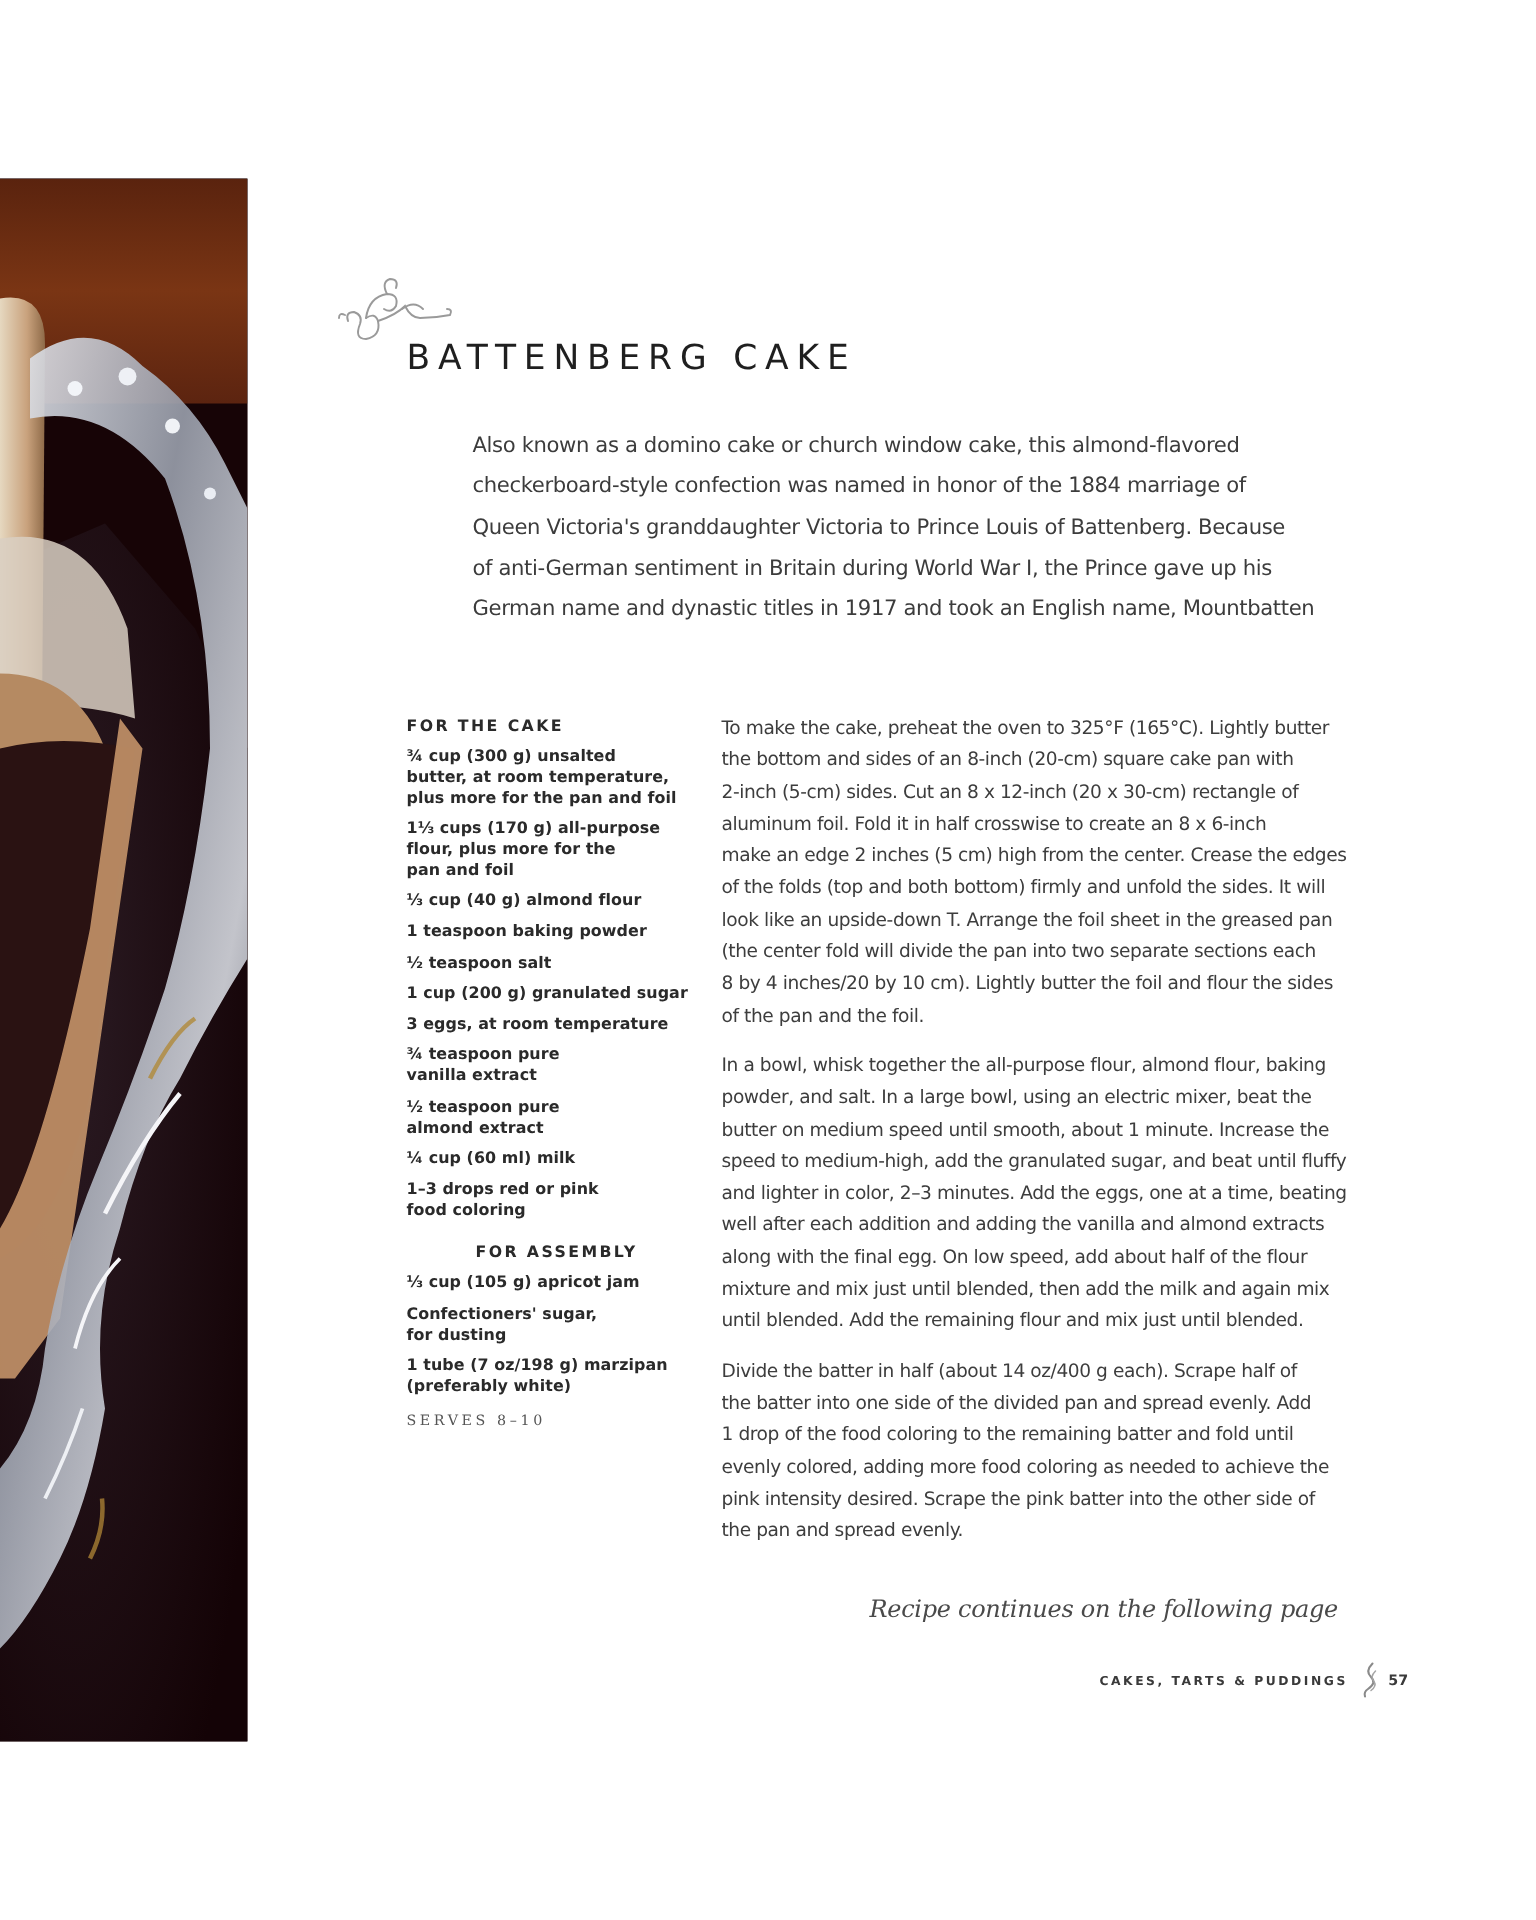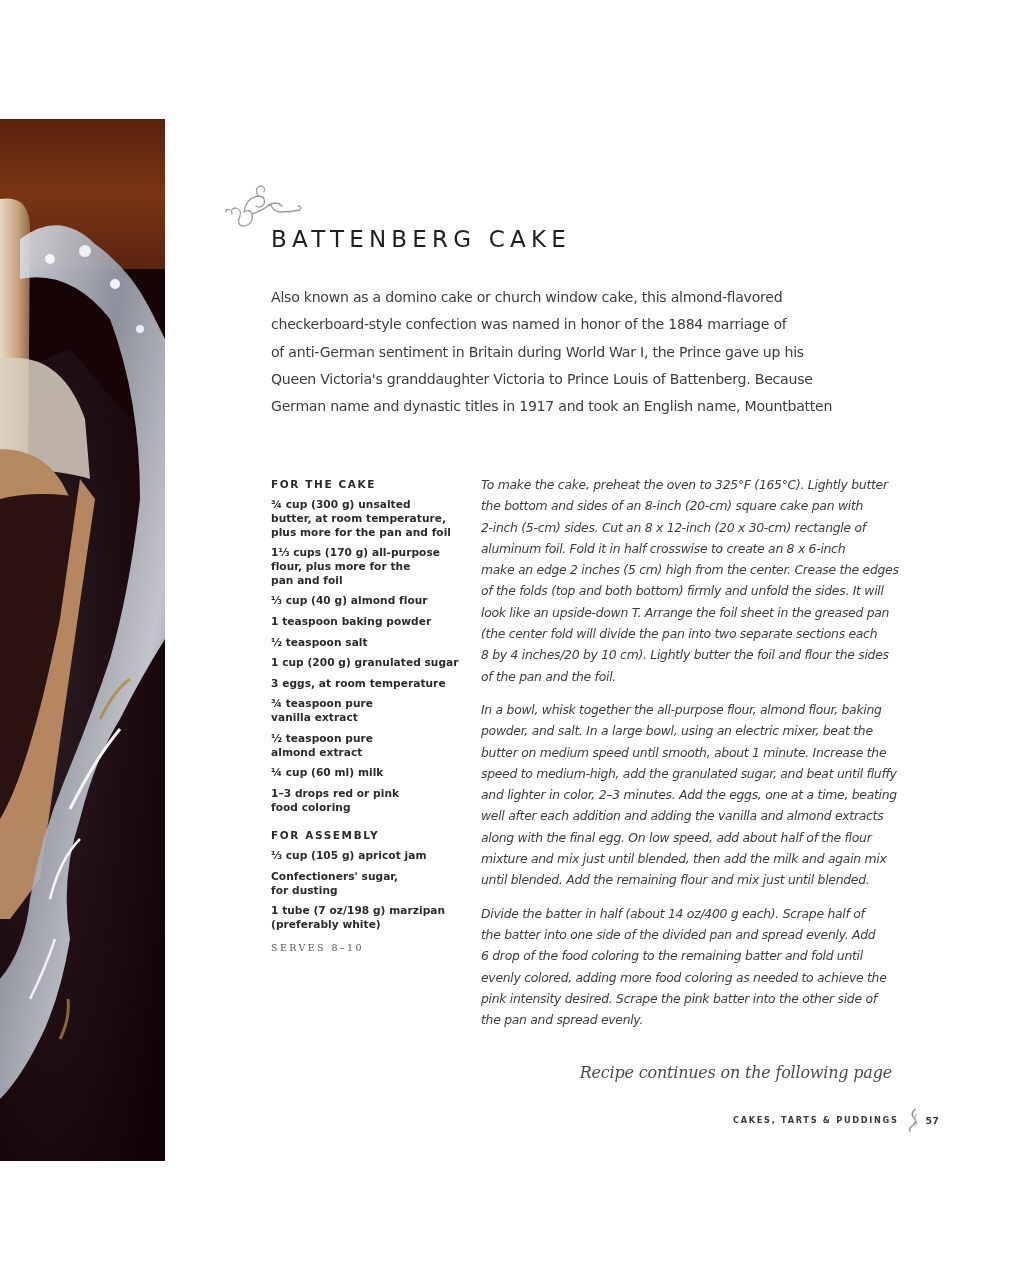--- a/index.html
+++ b/index.html
@@ -52,40 +52,40 @@
       position: absolute;
       left: 271px;
       top: 284px;
       width: 575px;
       font-family: "DejaVu Sans", sans-serif;
       font-size: 14.1px;
       line-height: 27.3px;
       color: #3c3c3c;
       letter-spacing: -0.25px;
     }
-    .intro span { display: block; white-space: nowrap; }
+    .intro span { display: block; white-space: nowrap; margin-left: 44px; }
 
     
     .ingredients {
       position: absolute;
       left: 271px;
       top: 477px;
       width: 195px;
     }
     .ing-heading {
       font-family: "DejaVu Sans", sans-serif;
       font-size: 10.5px;
       font-weight: bold;
       letter-spacing: 1.6px;
       color: #2a2a2a;
       line-height: 14px;
       margin-bottom: 7px;
       white-space: nowrap;
     }
-    .ing-heading.second { margin-top: 14px; }
+    .ing-heading.second { margin-top: 14px; margin-left: 46px; }
     .ing-item {
       font-family: "DejaVu Sans", sans-serif;
       font-size: 10.6px;
       font-weight: bold;
       color: #2a2a2a;
       line-height: 13.8px;
       margin-bottom: 6.8px;
       letter-spacing: 0.05px;
     }
     .ing-item span { display: block; white-space: nowrap; }
@@ -106,21 +106,21 @@
       width: 440px;
     }
     .method p {
       font-family: "DejaVu Sans", sans-serif;
       font-size: 12.4px;
       line-height: 21.3px;
       color: #3d3d3d;
       letter-spacing: -0.28px;
       margin-bottom: 12px;
     }
-    .method p span { display: block; white-space: nowrap; font-style: italic; }
+    .method p span { display: block; white-space: nowrap; }
 
     .continues {
       position: absolute;
       right: 132px;
       top: 1063px;
       font-family: "DejaVu Serif", serif;
       font-style: italic;
       font-size: 16px;
       color: #4a4a4a;
       white-space: nowrap;
@@ -219,22 +219,22 @@
     <path d="M2 30 Q2 26 6 28"></path>
     <path d="M28 32 Q40 28 46 22 Q50 30 56 30 Q66 30 76 28 Q78 24 74 24"></path>
     <path d="M44 24 Q52 18 58 24"></path>
   </g>
 </svg>
 <div class="title">BATTENBERG CAKE</div>
 
 <div class="intro">
   <span>Also known as a domino cake or church window cake, this almond-flavored</span>
   <span>checkerboard-style confection was named in honor of the 1884 marriage of</span>
+  <span>Queen Victoria's granddaughter Victoria to Prince Louis of Battenberg. Because</span>
   <span>of anti-German sentiment in Britain during World War I, the Prince gave up his</span>
-  <span>Queen Victoria's granddaughter Victoria to Prince Louis of Battenberg. Because</span>
   <span>German name and dynastic titles in 1917 and took an English name, Mountbatten</span>
 </div>
 
 <div class="ingredients">
   <div class="ing-heading">FOR THE CAKE</div>
 
   <div class="ing-item">
     <span>¾ cup (300 g) unsalted</span>
     <span>butter, at room temperature,</span>
     <span>plus more for the pan and foil</span>
@@ -312,21 +312,21 @@
     <span>speed to medium-high, add the granulated sugar, and beat until fluffy</span>
     <span>and lighter in color, 2–3 minutes. Add the eggs, one at a time, beating</span>
     <span>well after each addition and adding the vanilla and almond extracts</span>
     <span>along with the final egg. On low speed, add about half of the flour</span>
     <span>mixture and mix just until blended, then add the milk and again mix</span>
     <span>until blended. Add the remaining flour and mix just until blended.</span>
   </p>
   <p>
     <span>Divide the batter in half (about 14 oz/400 g each). Scrape half of</span>
     <span>the batter into one side of the divided pan and spread evenly. Add</span>
-    <span>6 drop of the food coloring to the remaining batter and fold until</span>
+    <span>1 drop of the food coloring to the remaining batter and fold until</span>
     <span>evenly colored, adding more food coloring as needed to achieve the</span>
     <span>pink intensity desired. Scrape the pink batter into the other side of</span>
     <span>the pan and spread evenly.</span>
   </p>
 </div>
 
 <div class="continues">Recipe continues on the following page</div>
 
 <div class="footer">
   <span class="section">CAKES, TARTS &amp; PUDDINGS</span>

